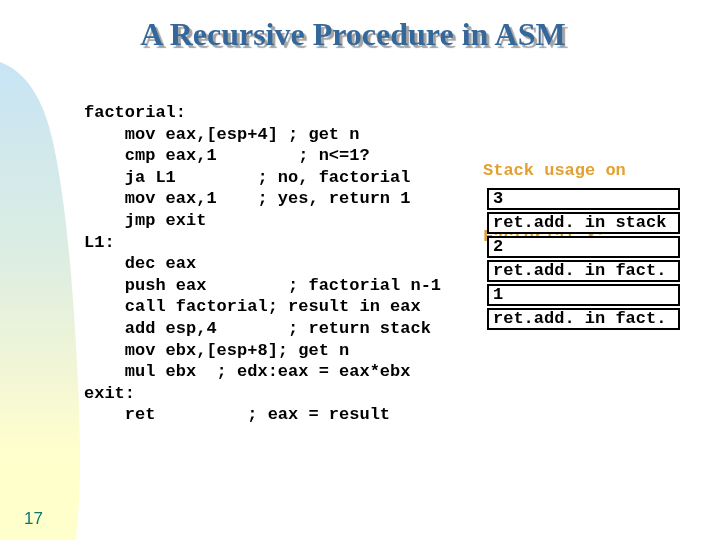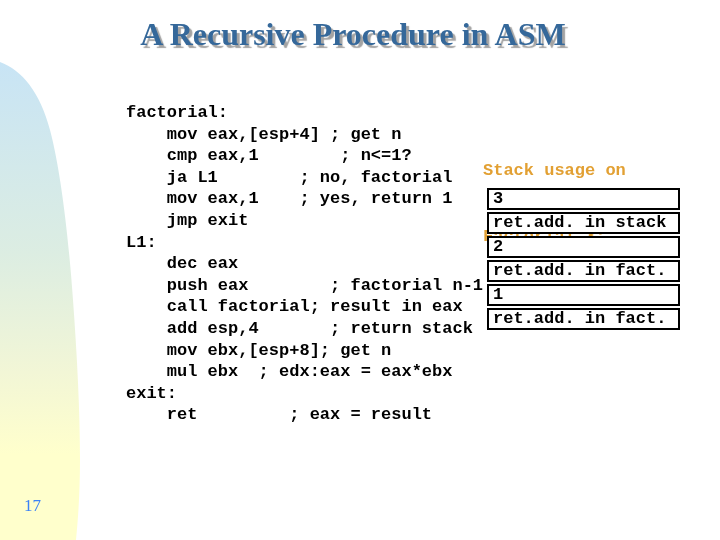--- a/index.html
+++ b/index.html
@@ -19,21 +19,21 @@
     color:#35689A;
     text-shadow:3px 3px 1px #A3A3A3;
     white-space:nowrap;
   }
   .code{
     position:absolute;left:84px;top:102px;
     font-family:"Liberation Mono","DejaVu Sans Mono",monospace;
     font-weight:bold;font-size:17px;line-height:21.6px;
     color:#000000;
   }
-  .code-line{white-space:pre;height:21.6px;margin-left:42px;}
+  .code-line{white-space:pre;height:21.6px;}
   .stack-label{
     position:absolute;left:483px;top:116px;
     font-family:"Liberation Mono","DejaVu Sans Mono",monospace;
     font-weight:bold;font-size:17px;line-height:22px;
     color:#E2A033;
     white-space:pre;
   }
   .stack-table{
     position:absolute;left:487px;top:188px;width:193px;
     display:flex;flex-direction:column;gap:2px;
@@ -44,23 +44,23 @@
     border:2px solid #000000;
     background:#ffffff;
     font-family:"Liberation Mono","DejaVu Sans Mono",monospace;
     font-weight:bold;font-size:17px;line-height:18px;
     color:#000000;
     padding-left:4px;
     white-space:pre;
     overflow:hidden;
   }
   .page-number{
-    position:absolute;left:24px;top:496px;
-    font-family:Liberation Serif, serif;
-    font-size:17px;color:#3b82f6;
+    position:absolute;left:24px;top:509px;
+    font-family:Liberation Sans, sans-serif;
+    font-size:17px;color:#0f766e;
   }
 </style>
 </head>
 <body>
 
 <div class="slide">
 
   <svg class="swoosh" viewBox="0 0 90 540" xmlns="http://www.w3.org/2000/svg" aria-hidden="true">
     <defs>
       <linearGradient id="swooshGrad" x1="0" y1="0" x2="0" y2="1">

